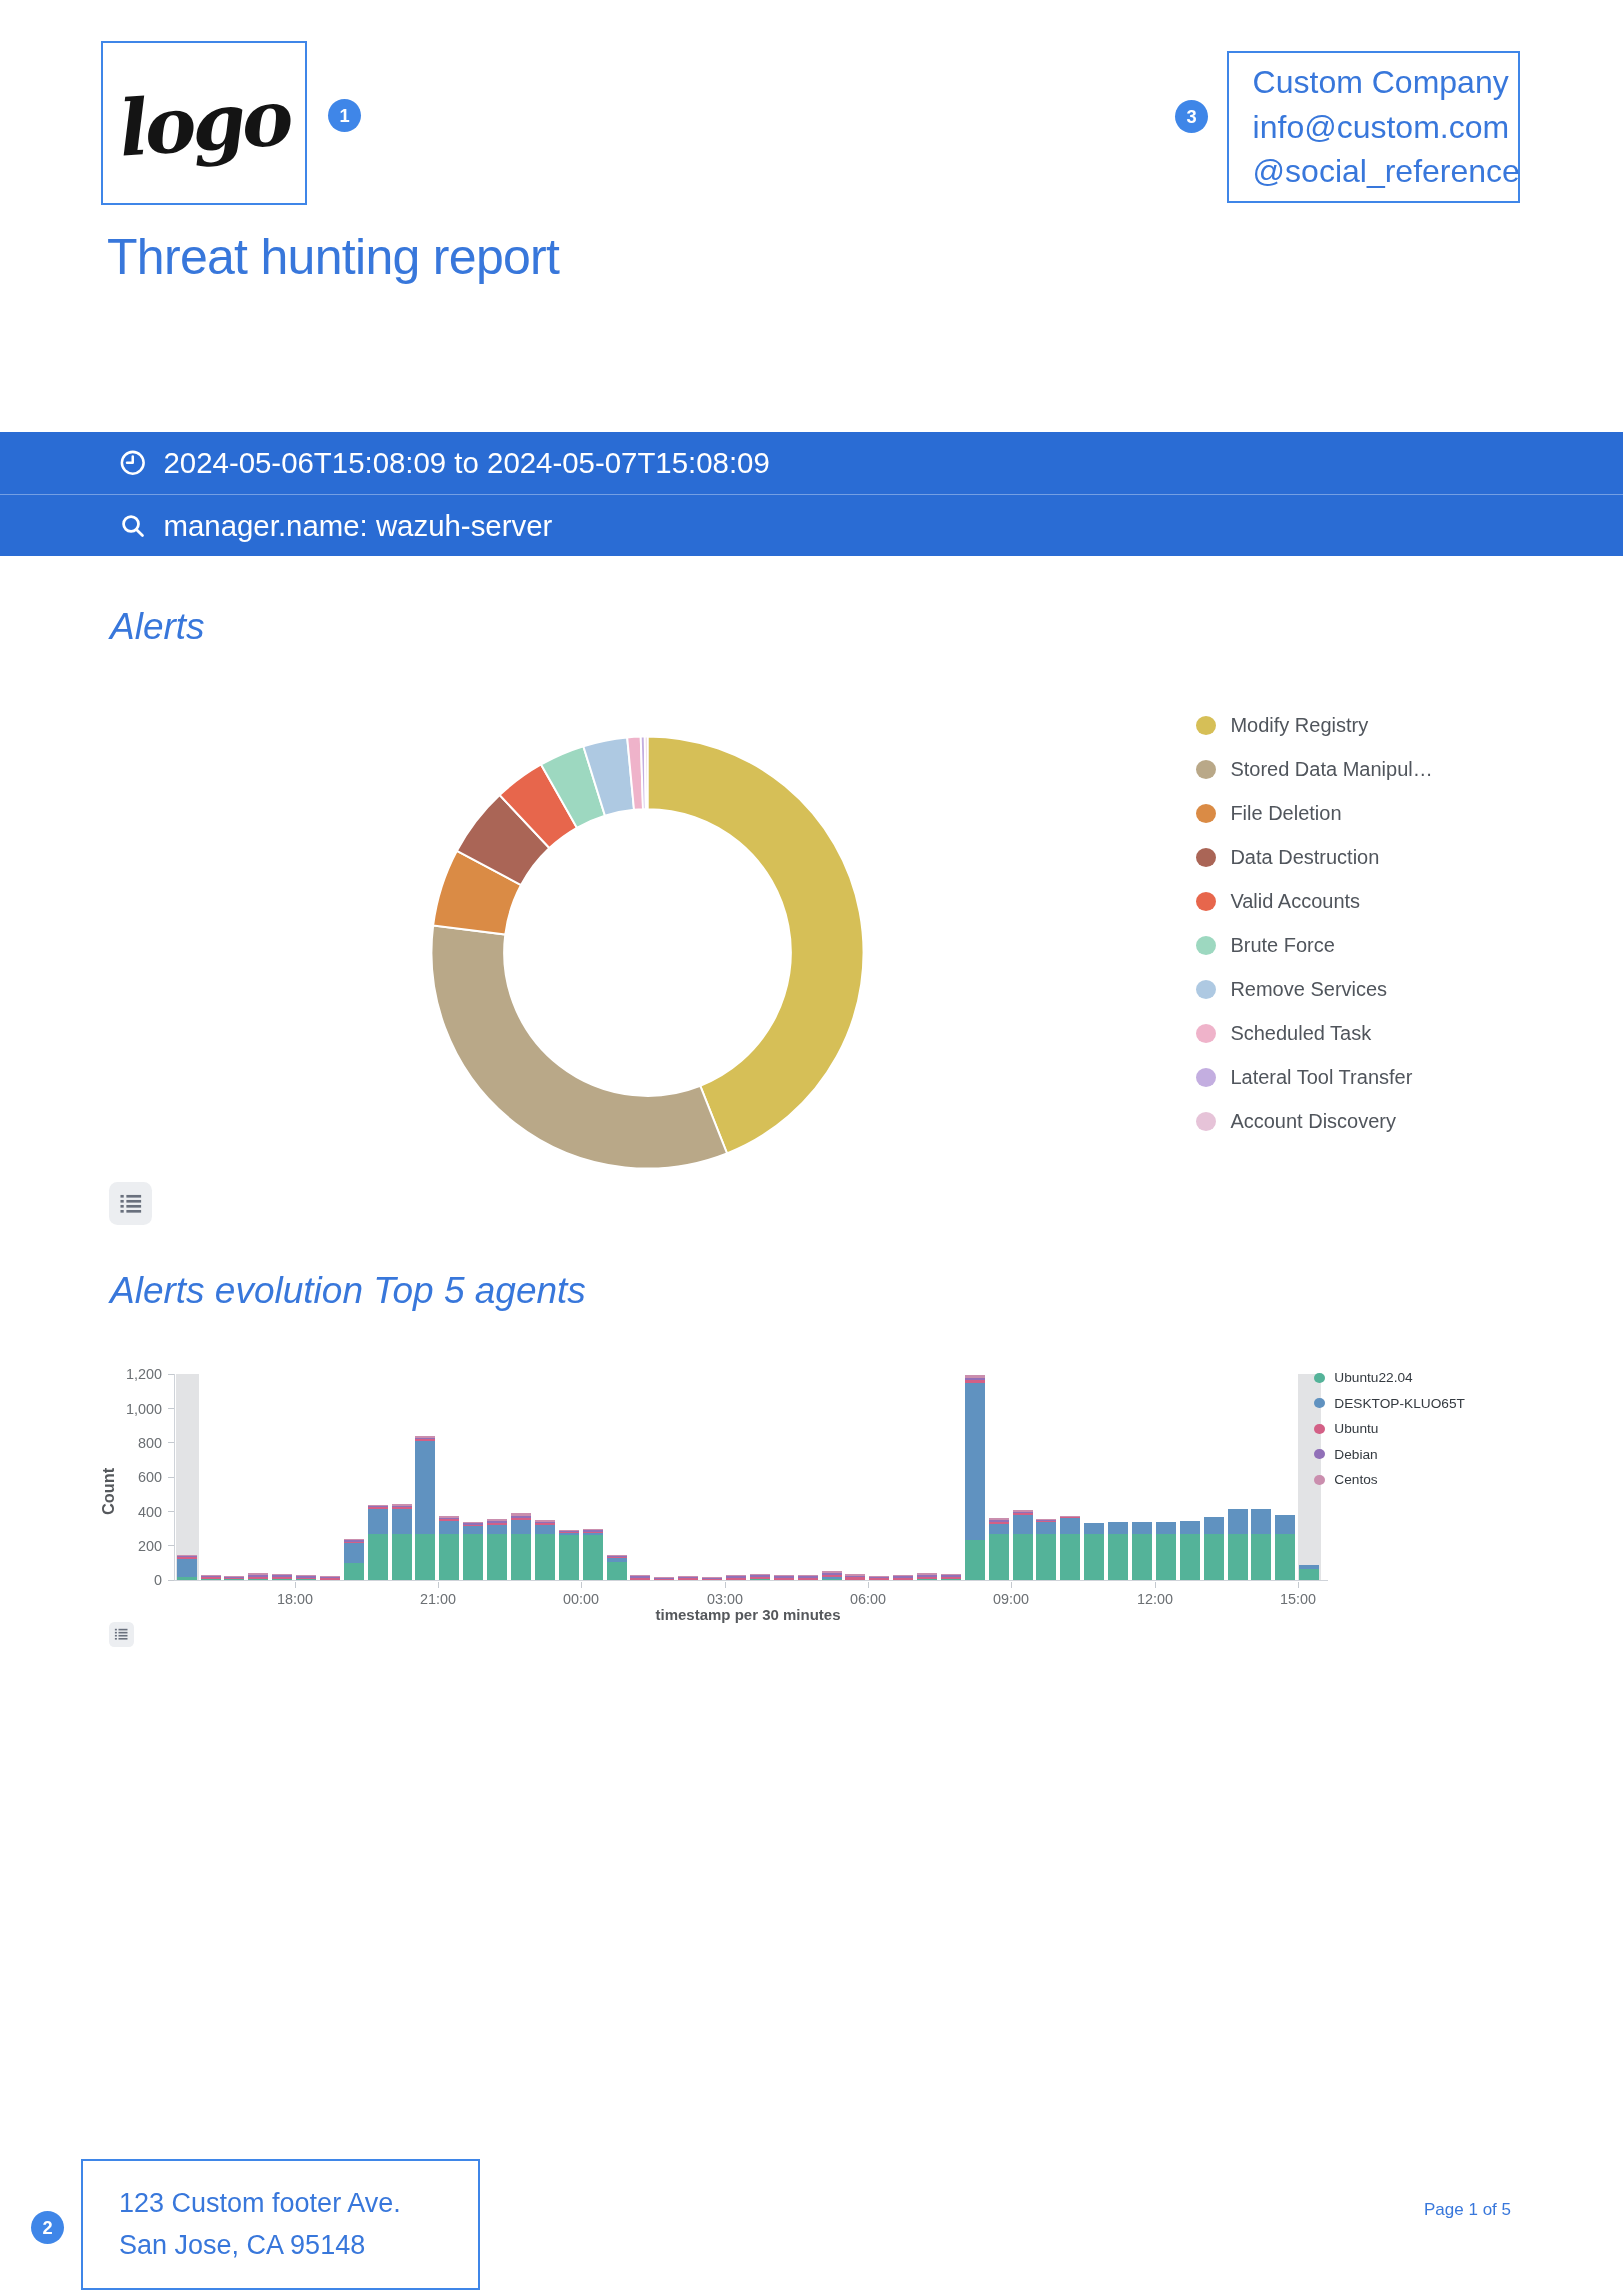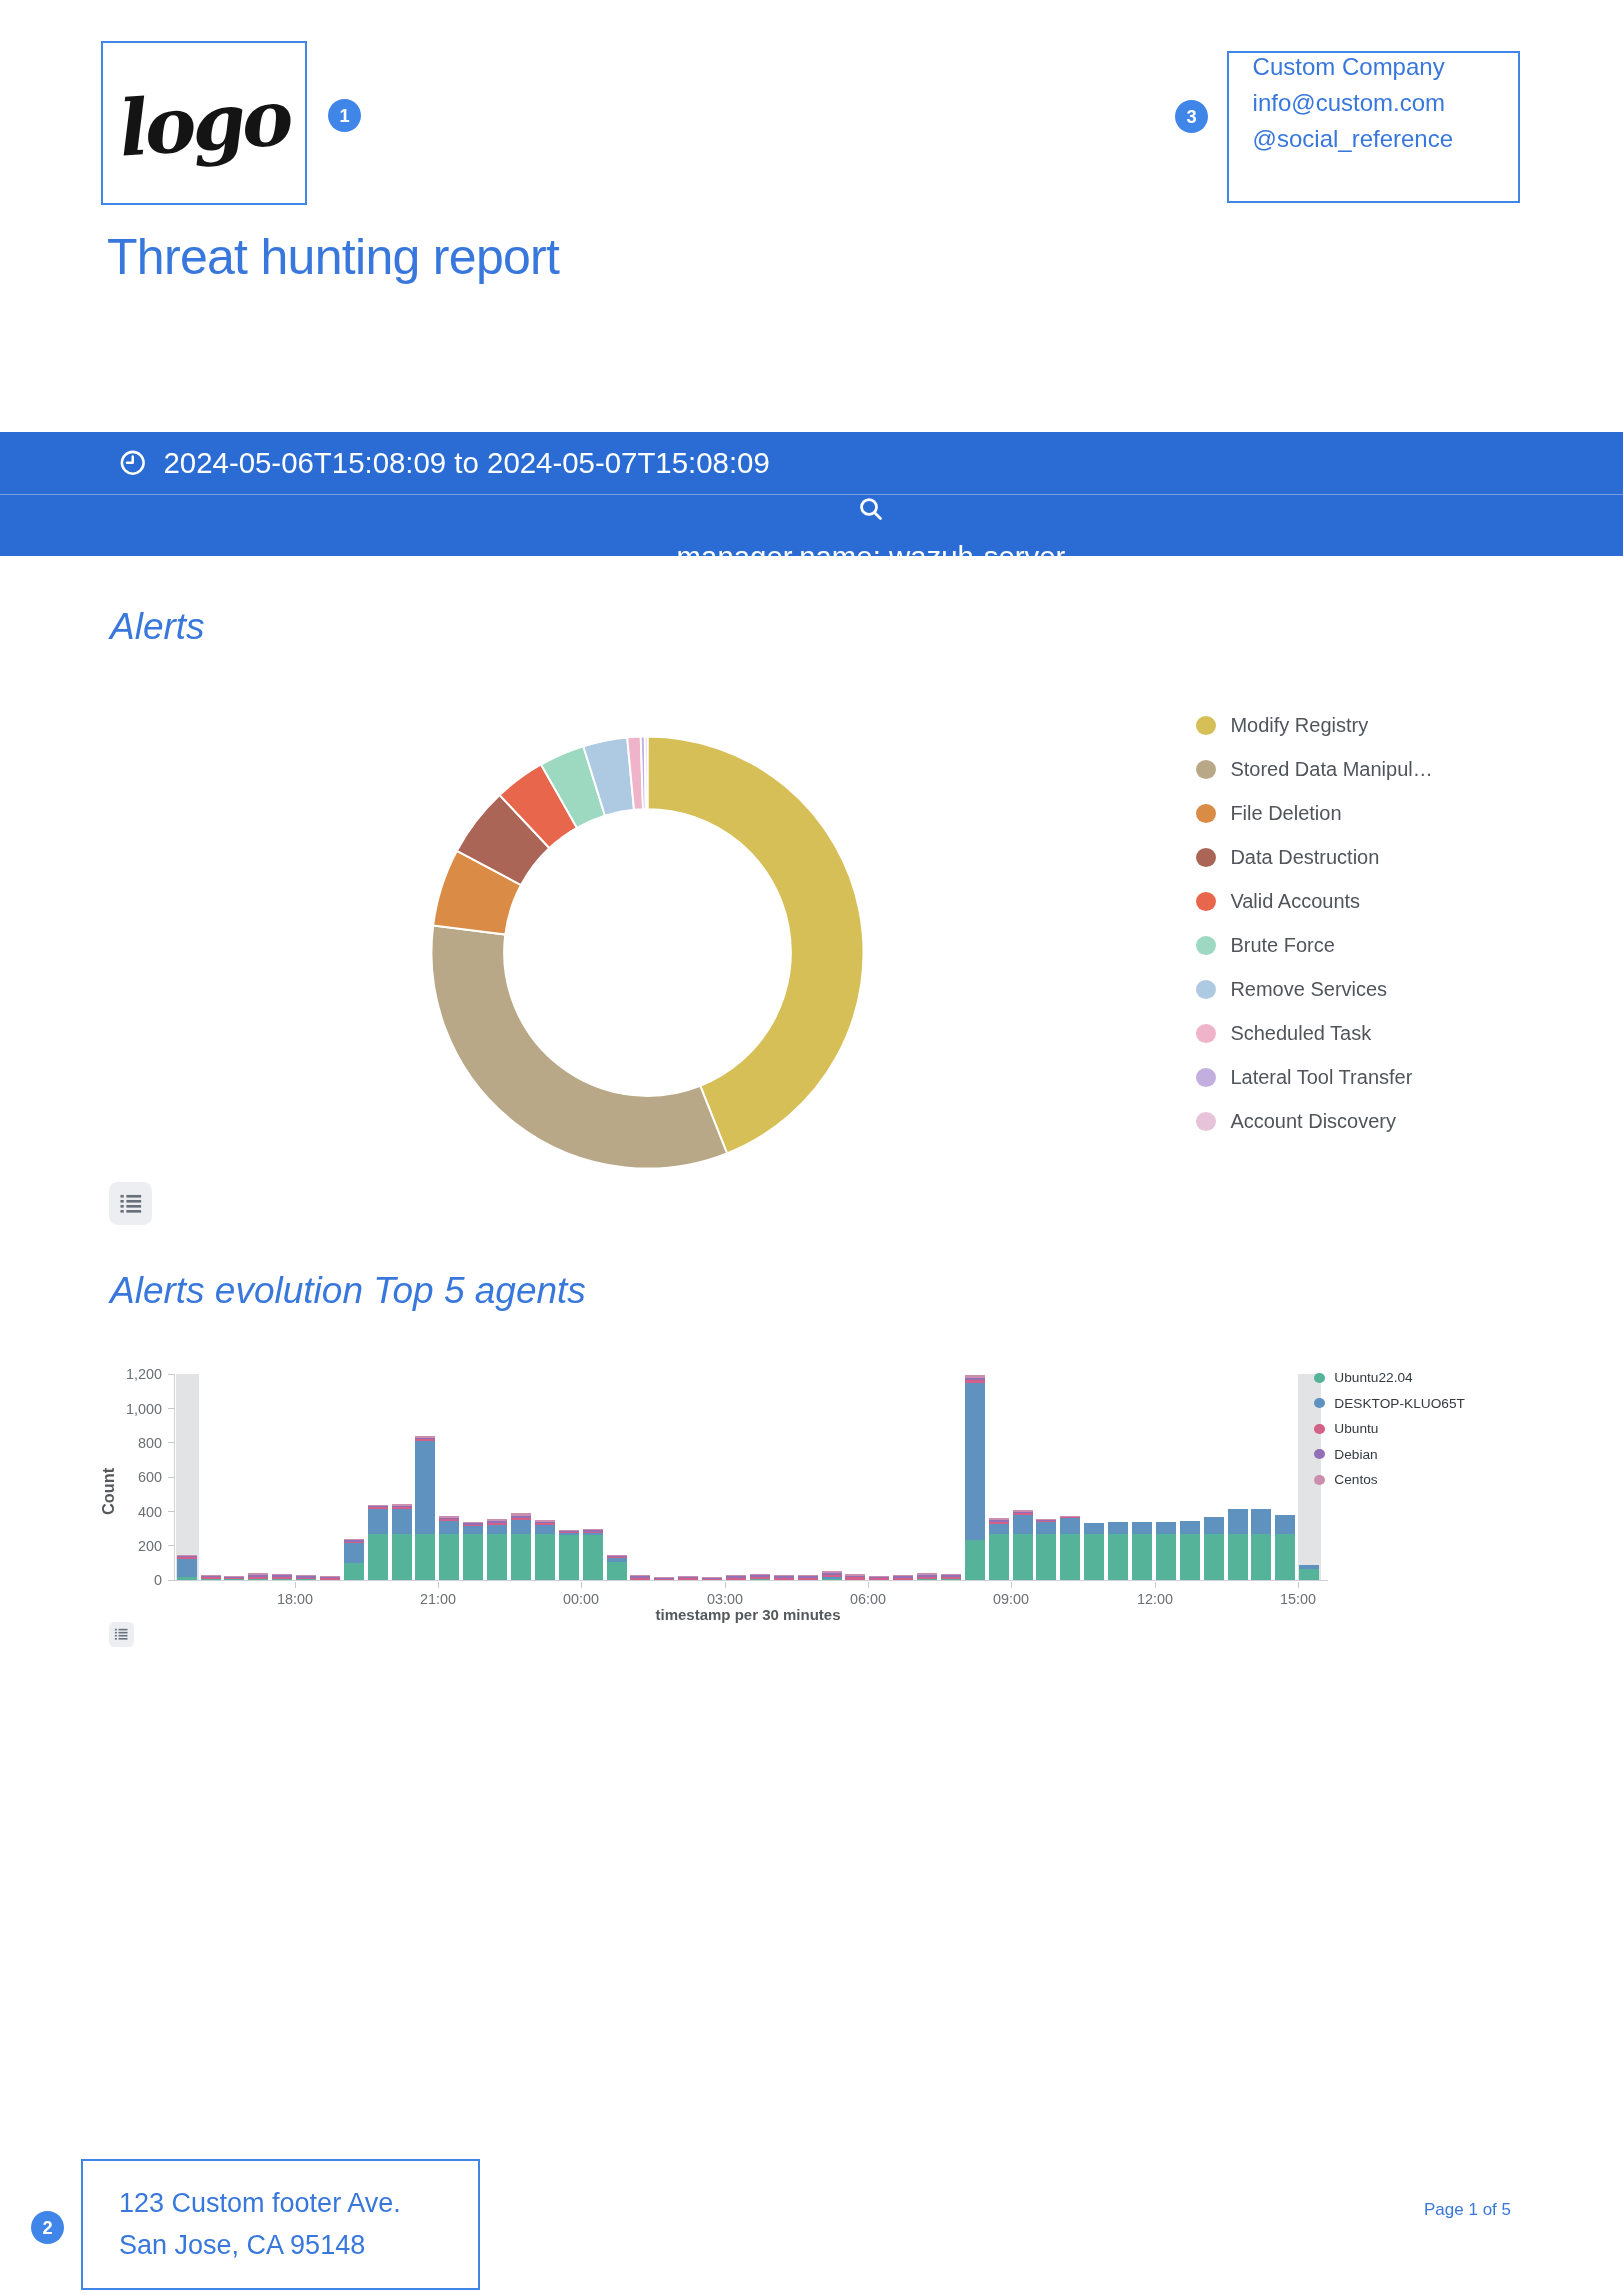--- a/index.html
+++ b/index.html
@@ -21,33 +21,33 @@
   .badge {
     position:absolute; width:33px; height:33px; border-radius:50%;
     background:#3f86e8; color:#fff; font-size:18.3px; font-weight:bold;
     display:flex; align-items:center; justify-content:center;
   }
   #badge-1 { left:328px; top:99px; }
   #badge-3 { left:1175px; top:100px; }
   #badge-2 { left:31px;  top:2211px; }
   .company-box {
     position:absolute; left:1227px; top:51px; width:293px; height:152px;
-    border:2px solid #3f86e8; color:#3877db; font-size:24px; font-weight:300;
-    display:flex; flex-direction:column; 
+    border:2px solid #3f86e8; color:#3877db; font-size:32px; font-weight:300;
+    display:flex; flex-direction:column; justify-content:center;
     padding-left:23.6px; gap:7.9px; background:#fff;
   }
   .title {
     position:absolute; left:107px; top:228px; font-size:50px; font-weight:300;
     color:#3877db; letter-spacing:-0.7px;
   }
   .subtitle { position:absolute; left:110px; top:352px; font-size:26px; color:#4b4b4b; }
   
   .banner { position:absolute; left:0; top:432px; width:1623px; background:#2a6cd4; color:#fff; }
   .banner-row { height:62px; display:flex; align-items:center; padding-left:119px; gap:17px; font-size:29.4px; font-weight:300; }
-  .banner-row + .banner-row { border-top:1.3px solid rgba(255,255,255,0.35);flex-direction:column; }
+  .banner-row + .banner-row { border-top:1.3px solid rgba(255,255,255,0.35); }
   .banner-icon { flex:0 0 auto; display:flex; }
   
   .section { position:absolute; left:110px; font-size:37px; font-weight:300; color:#3877db;font-style:italic; }
   #section-alerts { top:606px; }
   #section-evolution { top:1270px; }
   
   #donut-svg { position:absolute; left:366px; top:671px; }
   .donut-legend {
     position:absolute; left:1196px; top:703px; list-style:none;
   }

